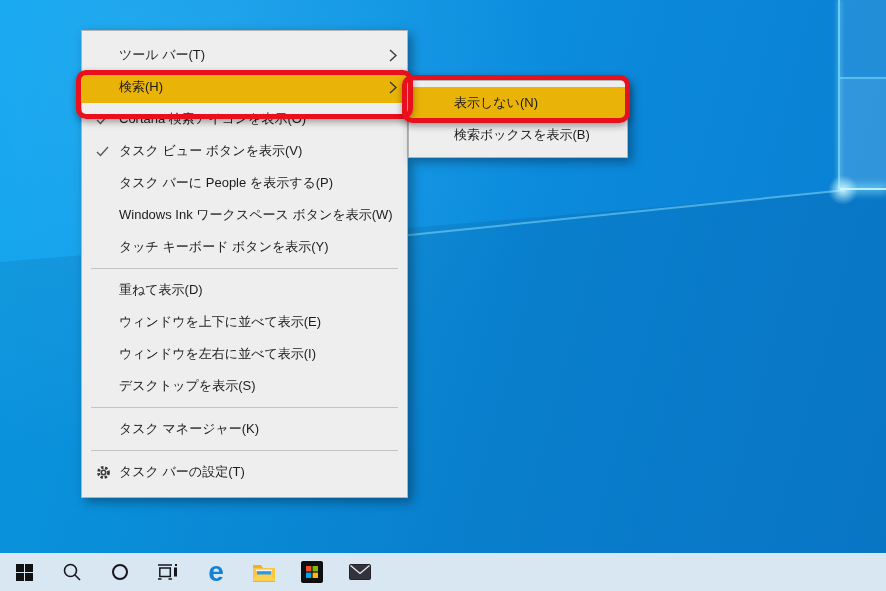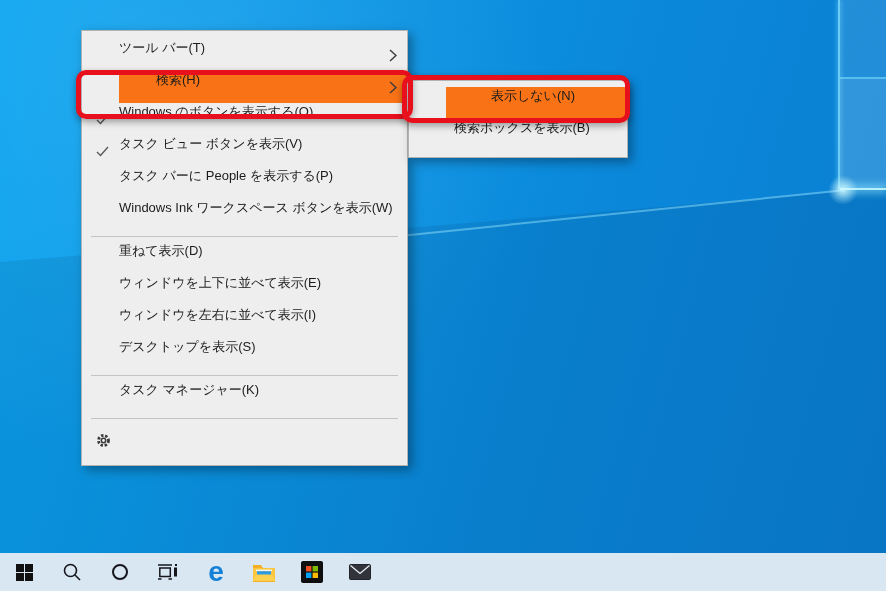--- a/index.html
+++ b/index.html
@@ -29,23 +29,23 @@
     background:#d8e7f2;display:flex;align-items:center;z-index:5;}
   .tb-btn{width:48px;height:38px;display:flex;align-items:center;justify-content:center;}
   .tb-btn .gl{display:flex;align-items:center;justify-content:center;}
   .edge-e{font-weight:bold;font-size:28px;line-height:1;color:#1480d8;
     font-family:"Liberation Sans","DejaVu Sans",sans-serif;}
   
   .menu{position:absolute;background:#eeeeee;border:1px solid #b3b3b3;
     box-shadow:4px 4px 10px rgba(0,0,0,0.35);box-sizing:border-box;z-index:10;}
   #main-menu{left:81px;top:30px;width:327px;padding:8px 0 9px 0;}
   #search-submenu{left:408px;top:80px;width:220px;padding:6px 0;z-index:11;}
-  .menu-item{height:32px;display:flex;
+  .menu-item{height:32px;display:flex;align-items:center;
     padding:0 10px 0 14px;font-size:13px;color:#1b1b1b;white-space:nowrap;}
-  .menu-item.hover{background:#f97316;margin-left:37px;}
+  .menu-item.hover{background:#eab308;}
   .menu-item .ic{flex:0 0 23px;width:23px;display:flex;align-items:center;}
   #search-submenu .menu-item{padding-left:10px;}
   #search-submenu .menu-item .ic{flex:0 0 35px;width:35px;}
   .menu-item .lbl{flex:1 1 auto;overflow:hidden;}
   .menu-item .arrow{flex:0 0 10px;display:flex;align-items:center;justify-content:flex-end;}
   .menu-sep{height:1px;background:#c3c3c3;margin:5px 9px;}
   
   .anno{position:absolute;border:5px solid #e8101c;border-radius:10px;
     box-shadow:0 3px 7px rgba(0,0,0,0.35);box-sizing:border-box;
     pointer-events:none;z-index:30;}
@@ -161,37 +161,41 @@
             <polyline points="1,1 7,6.5 1,12" fill="none" stroke="#3a3a3a" stroke-width="1.4"></polyline>
           </svg>
         </span>
       </div>
       <div class="menu-item">
         <span class="ic">
           <svg width="13" height="11" viewBox="0 0 13 11">
             <polyline points="1,6 4.5,9.5 12,1" fill="none" stroke="#5a5a5a" stroke-width="1.4"></polyline>
           </svg>
         </span>
-        <span class="lbl">Windows のボタンを表示する(O)</span>
+        <span class="lbl">Cortana 検索アイコンを表示(O)</span>
       </div>
       <div class="menu-item">
         <span class="ic">
           <svg width="13" height="11" viewBox="0 0 13 11">
             <polyline points="1,6 4.5,9.5 12,1" fill="none" stroke="#5a5a5a" stroke-width="1.4"></polyline>
           </svg>
         </span>
         <span class="lbl">タスク ビュー ボタンを表示(V)</span>
       </div>
       <div class="menu-item">
         <span class="ic"></span>
         <span class="lbl">タスク バーに People を表示する(P)</span>
       </div>
       <div class="menu-item">
         <span class="ic"></span>
         <span class="lbl">Windows Ink ワークスペース ボタンを表示(W)</span>
+      </div>
+      <div class="menu-item">
+        <span class="ic"></span>
+        <span class="lbl">タッチ キーボード ボタンを表示(Y)</span>
       </div>
       <div class="menu-sep"></div>
       <div class="menu-item">
         <span class="ic"></span>
         <span class="lbl">重ねて表示(D)</span>
       </div>
       <div class="menu-item">
         <span class="ic"></span>
         <span class="lbl">ウィンドウを上下に並べて表示(E)</span>
       </div>
@@ -209,20 +213,21 @@
         <span class="lbl">タスク マネージャー(K)</span>
       </div>
       <div class="menu-sep"></div>
       <div class="menu-item">
         <span class="ic">
           <svg width="15" height="15" viewBox="0 0 15 15">
             <circle cx="7.5" cy="7.5" r="5" fill="none" stroke="#3a3a3a" stroke-width="2.8" stroke-dasharray="2.4 1.7"></circle>
             <circle cx="7.5" cy="7.5" r="2.2" fill="none" stroke="#3a3a3a" stroke-width="1.5"></circle>
           </svg>
         </span>
+        <span class="lbl">タスク バーの設定(T)</span>
       </div>
     </div>
 
   <div class="menu" id="search-submenu">
       <div class="menu-item hover">
         <span class="ic"></span>
         <span class="lbl">表示しない(N)</span>
       </div>
       <div class="menu-item">
         <span class="ic"></span>

